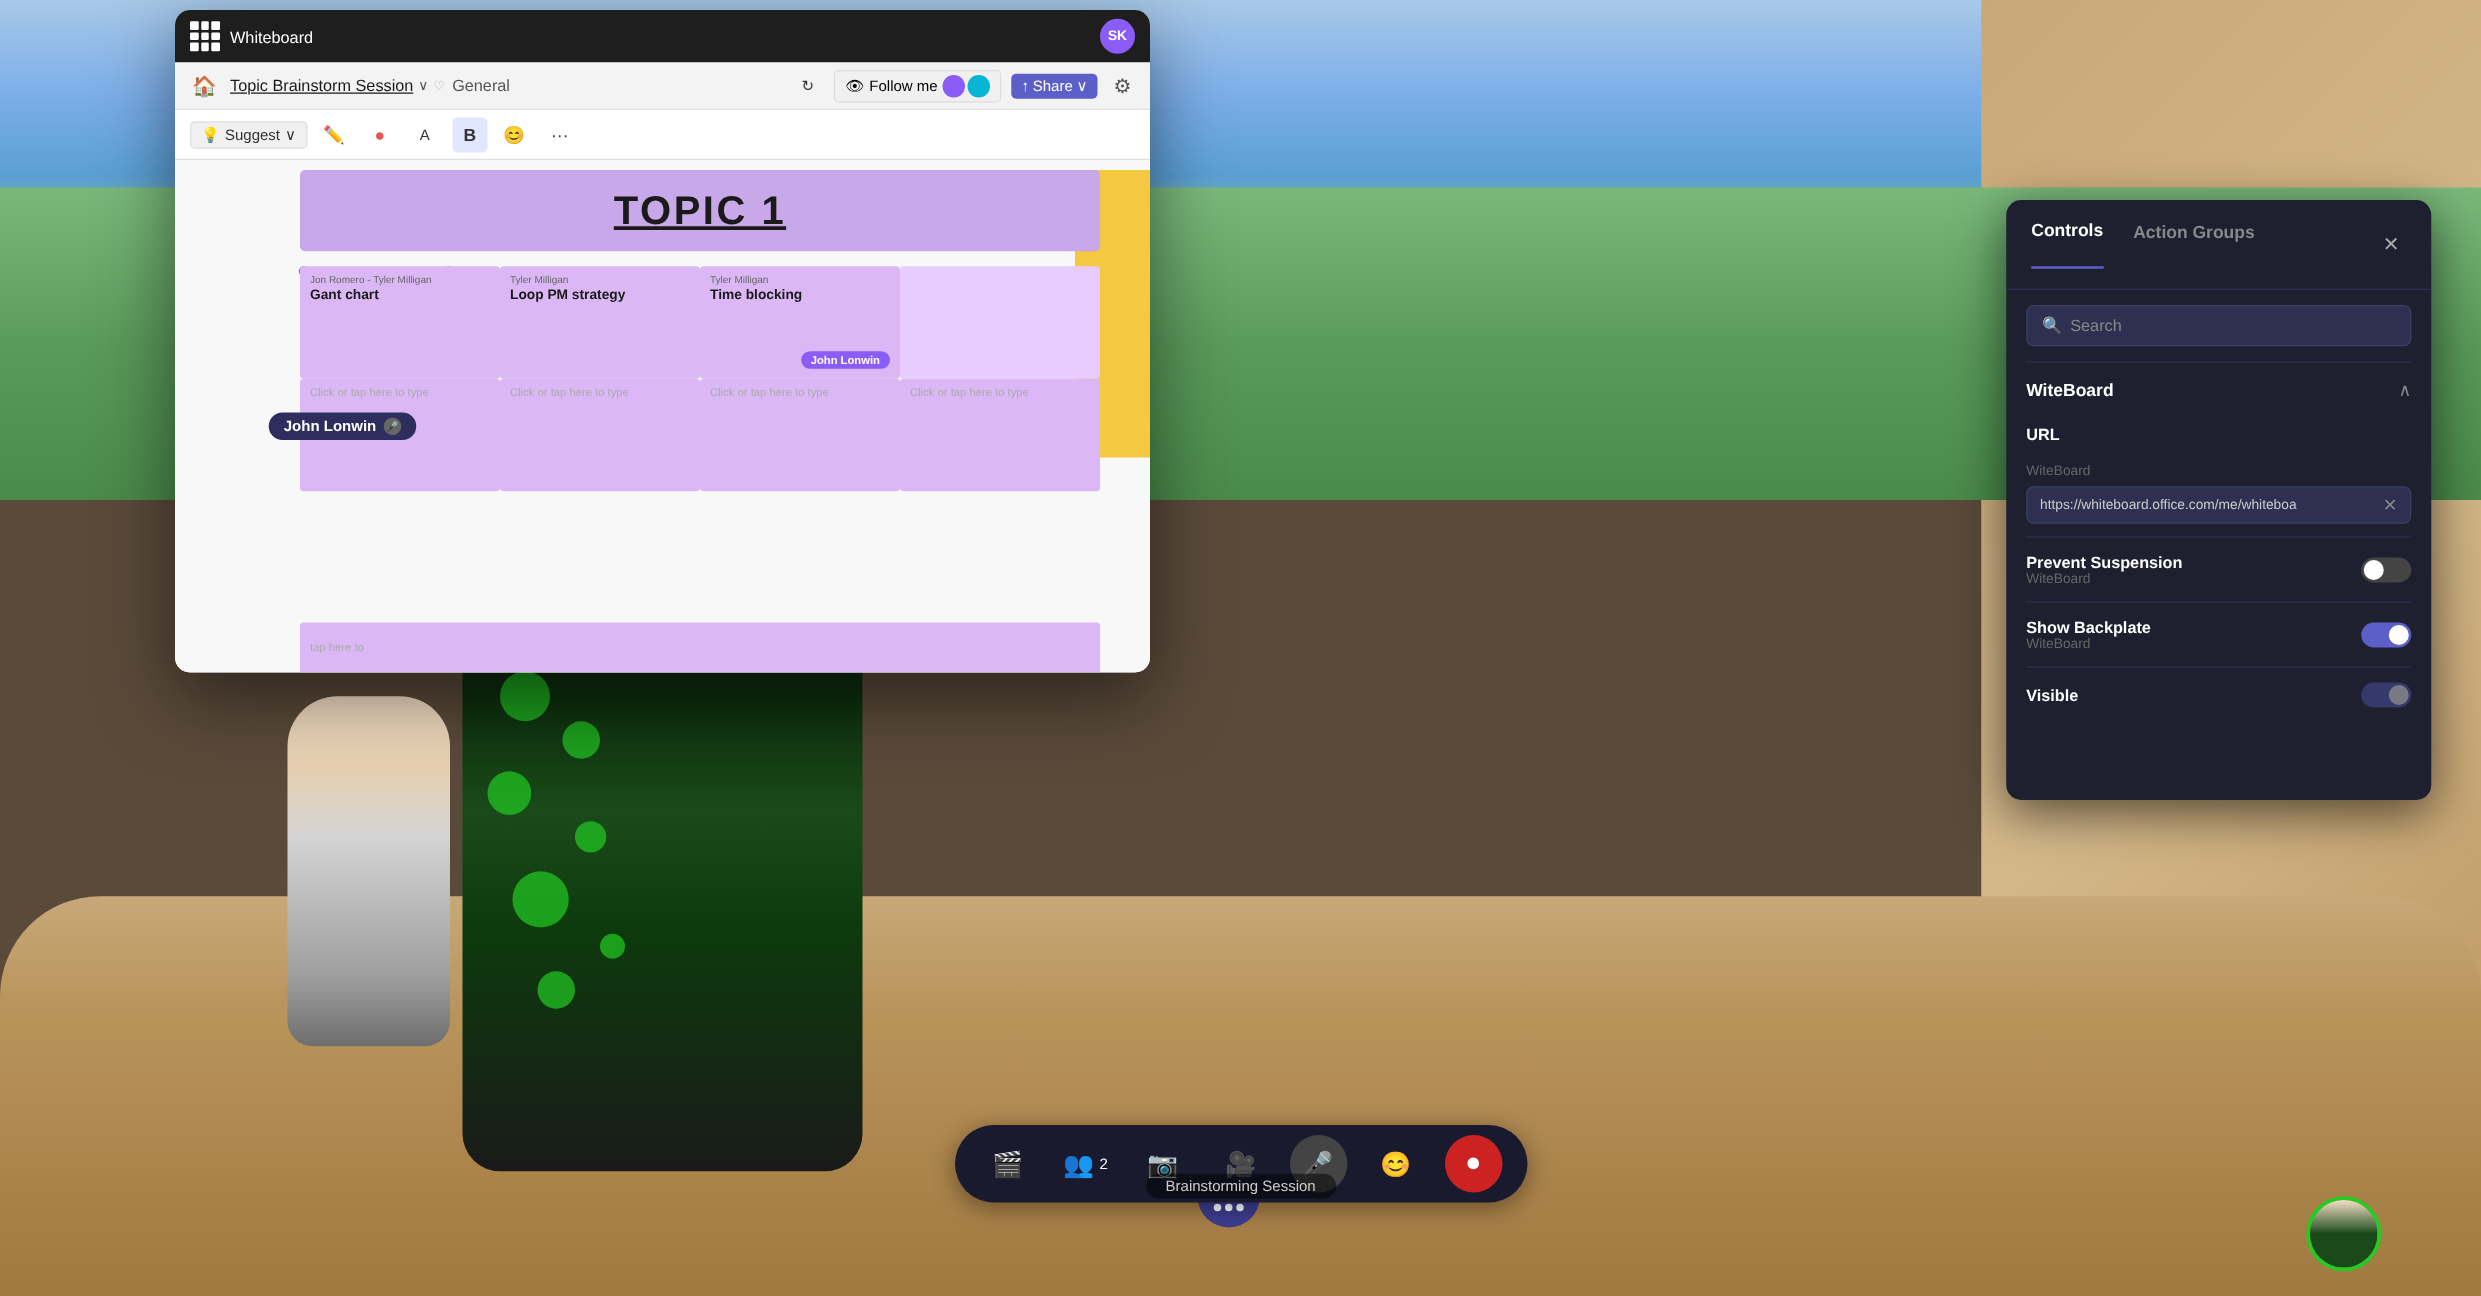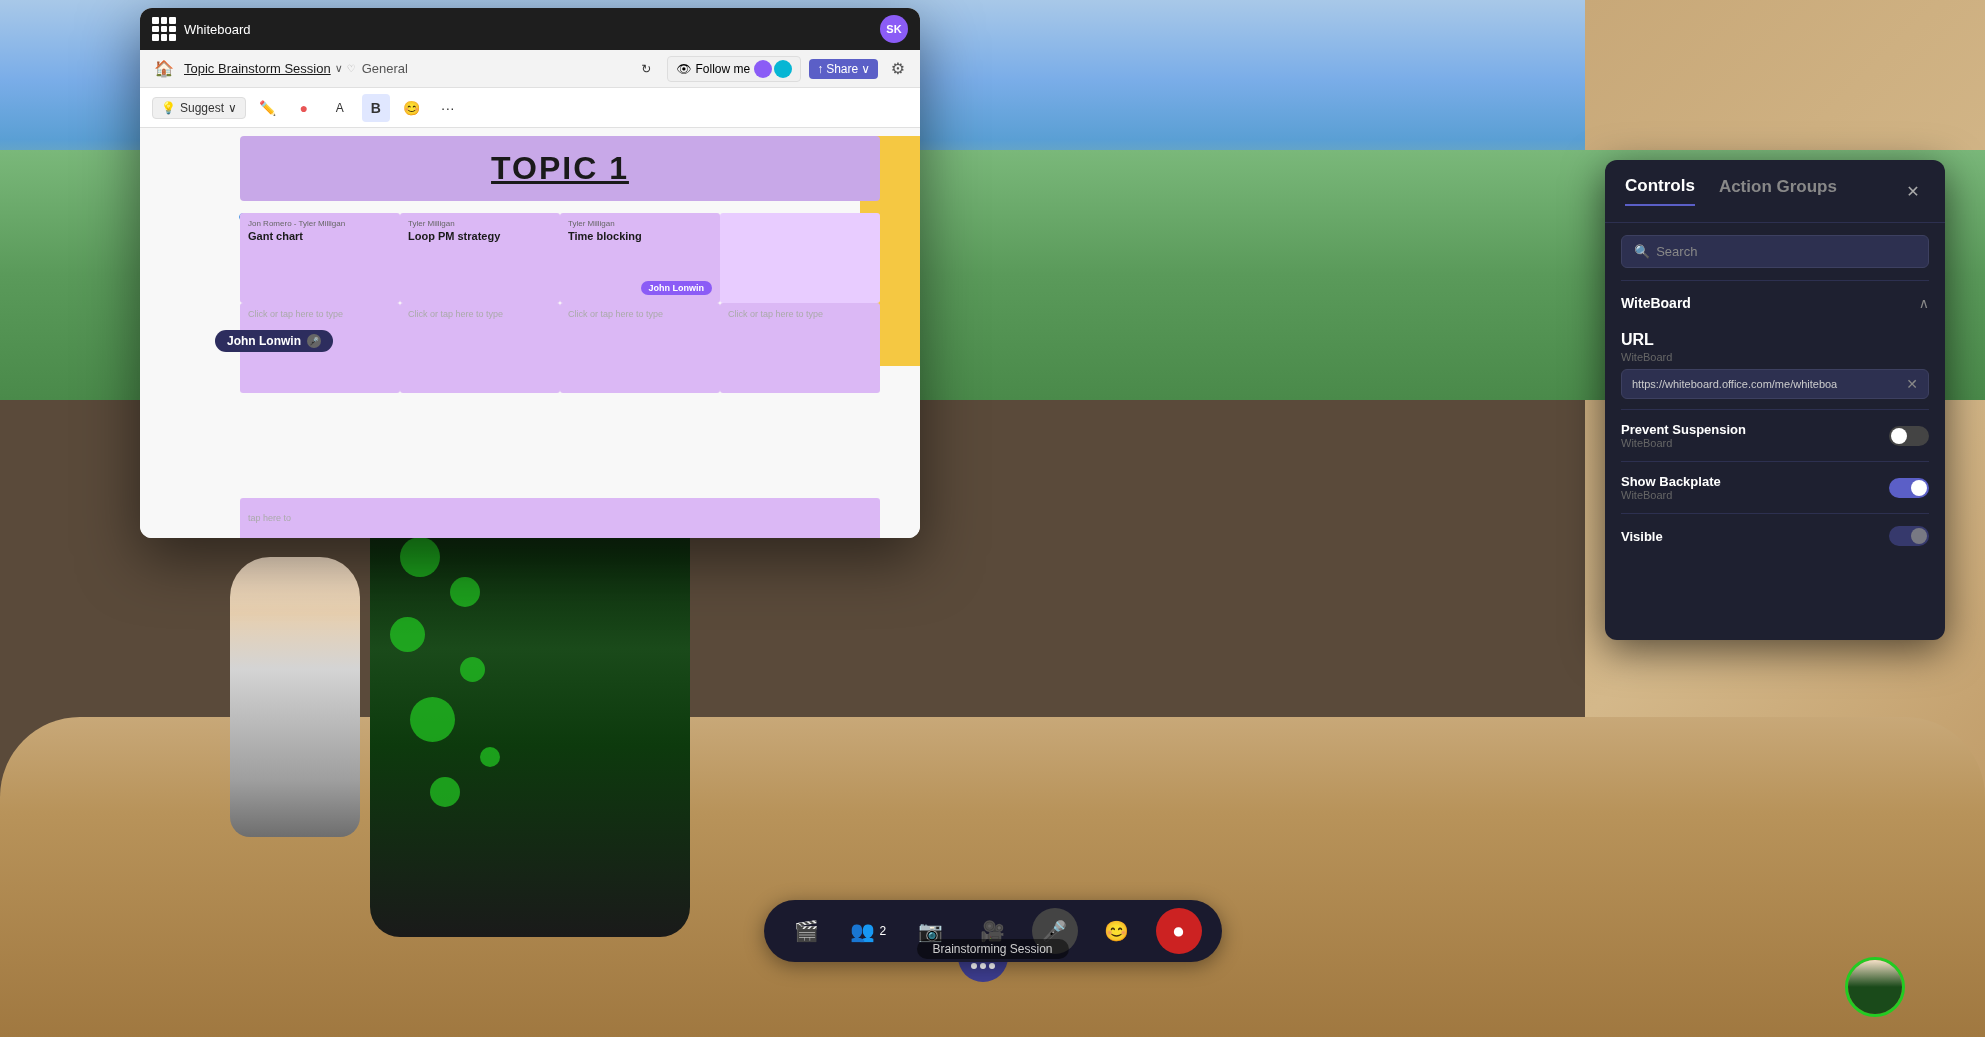--- a/index.html
+++ b/index.html
@@ -407,25 +407,25 @@
     }
 
     .panel-header {
       display: flex;
       align-items: center;
       padding: 16px 20px;
       border-bottom: 1px solid #2d3050;
     }
 
     .panel-tab {
-      font-size: 17px;
+      font-size: 14px;
       font-weight: 600;
       color: #888;
       cursor: pointer;
-      padding-bottom: 8px;
+      padding-bottom: 21px;
       margin-right: 24px;
     }
 
     .panel-tab.active {
       color: #ffffff;
       border-bottom: 2px solid #5b5fc7;
     }
 
     .panel-close-btn {
       margin-left: auto;
@@ -475,24 +475,24 @@
       font-size: 14px;
       cursor: pointer;
     }
 
     .control-item {
       padding: 10px 0;
       border-bottom: 1px solid #2d3050;
     }
 
     .control-label {
-      font-size: 16px;
+      font-size: 13px;
       font-weight: 600;
       color: #ffffff;
-      margin-bottom: 2px;
+      margin-bottom: 16px;
     }
 
     .control-sublabel {
       font-size: 11px;
       color: #666;
       margin-bottom: 6px;
     }
 
     .control-url-row {
       display: flex;

